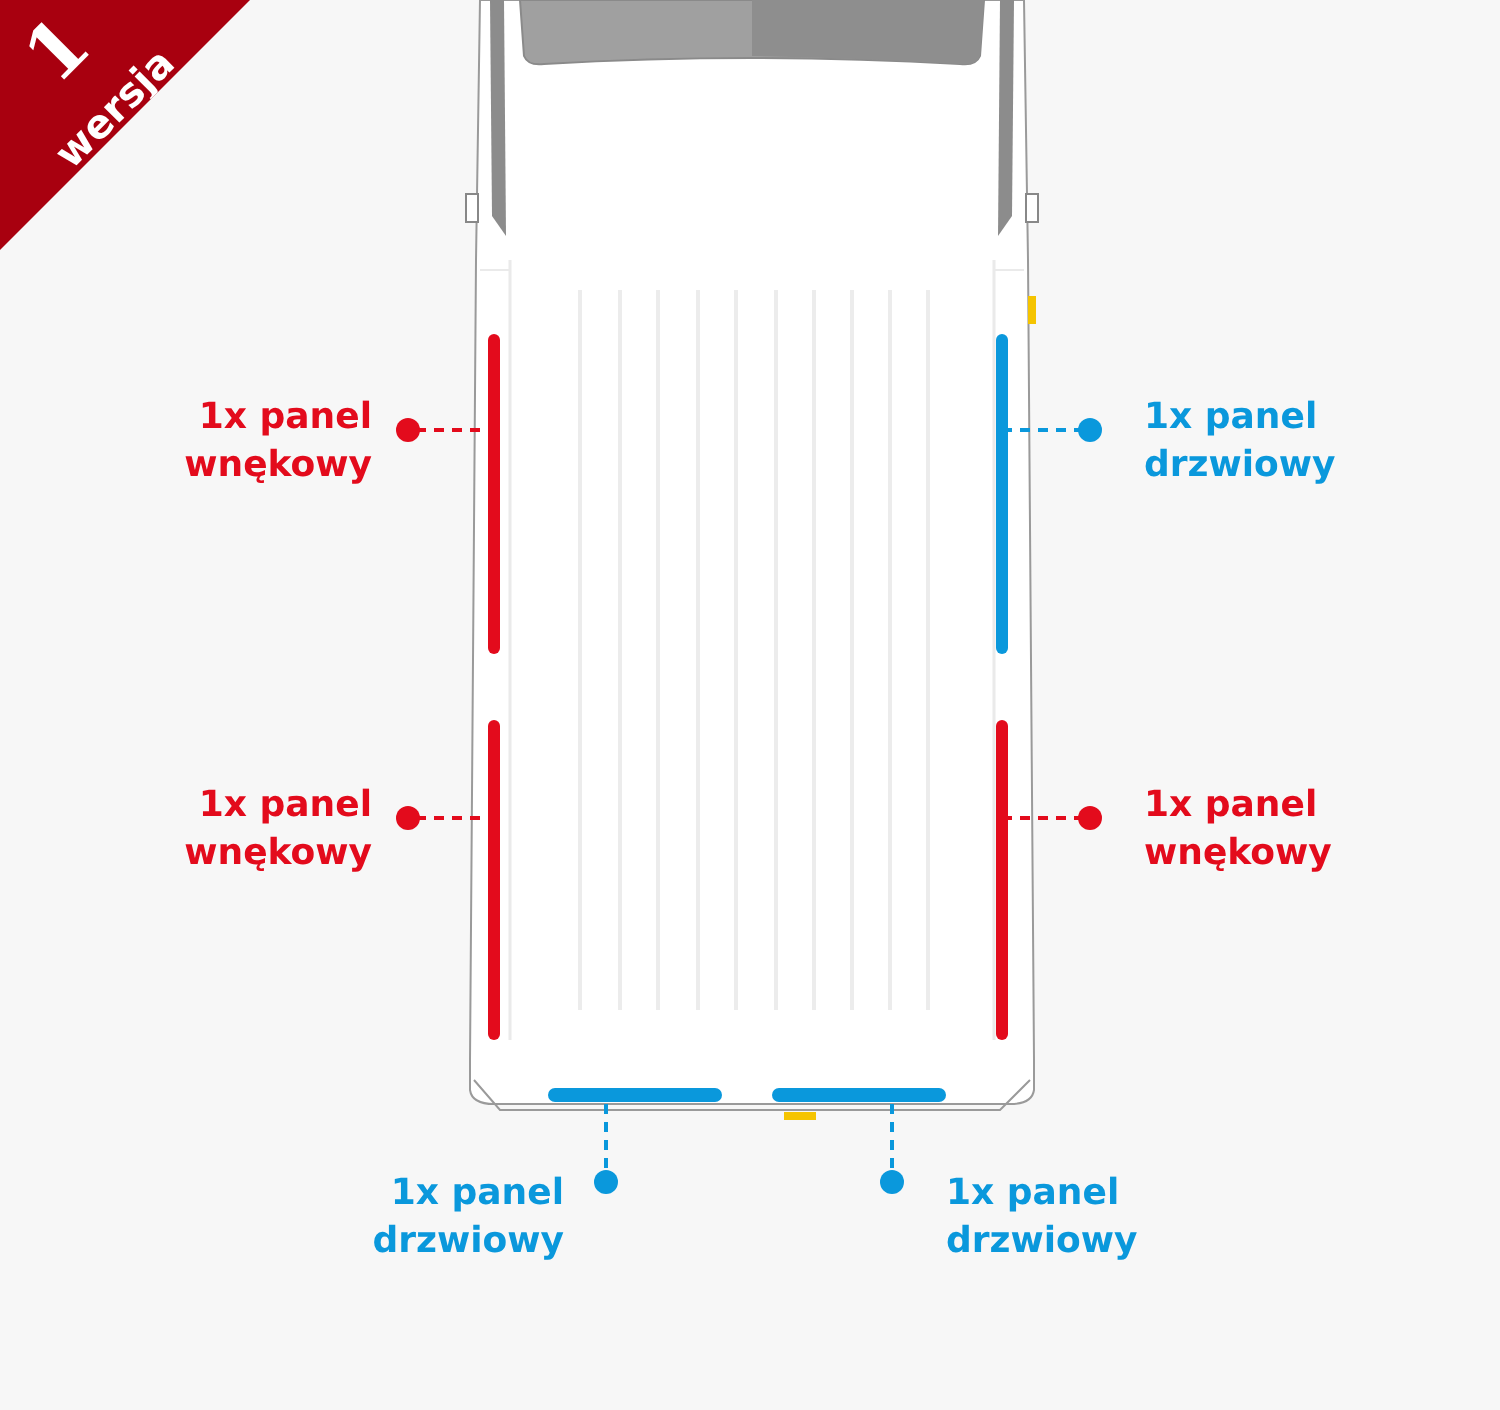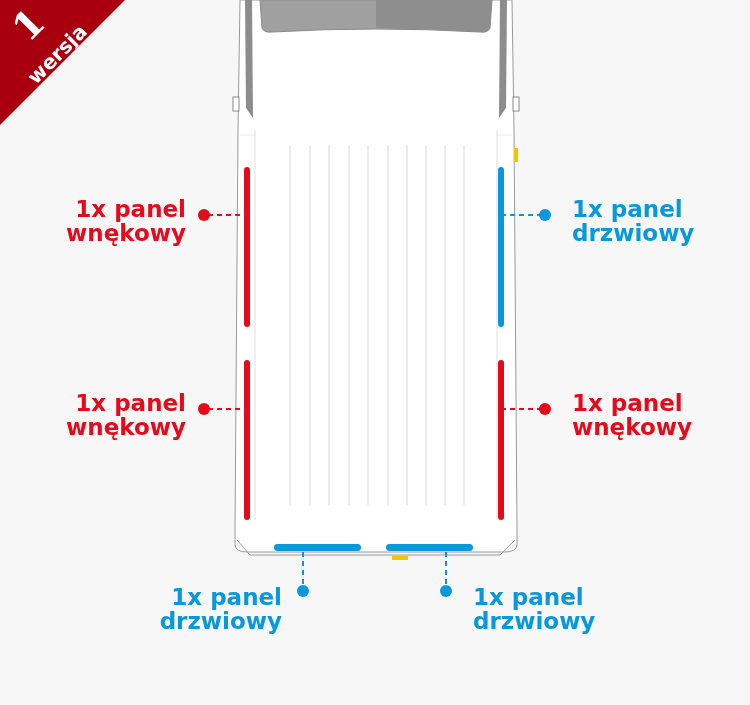--- a/index.html
+++ b/index.html
@@ -22,21 +22,21 @@
       color: #fff; font-weight: bold; font-size: 38px;
       font-family: "DejaVu Serif", serif;
     }
     .badge-text {
       position: absolute; left: 20px; top: 42px;
       transform: rotate(-45deg);
       color: #fff; font-weight: bold; font-size: 20px;
     }
     svg.van { position: absolute; left: 0; top: 0; }
     .label {
-      position: absolute; font-weight: bold; font-size: 23px; line-height: 24px;
+      position: absolute; font-weight: bold; font-size: 18px; line-height: 24px;
     }
     .label.right-align { text-align: right; }
     .red { color: #e30b1c; }
     .blue { color: #0a98dc; }
   </style>
 </head>
 <body>
 
 <div class="badge">
   <div class="badge-num">1</div>

